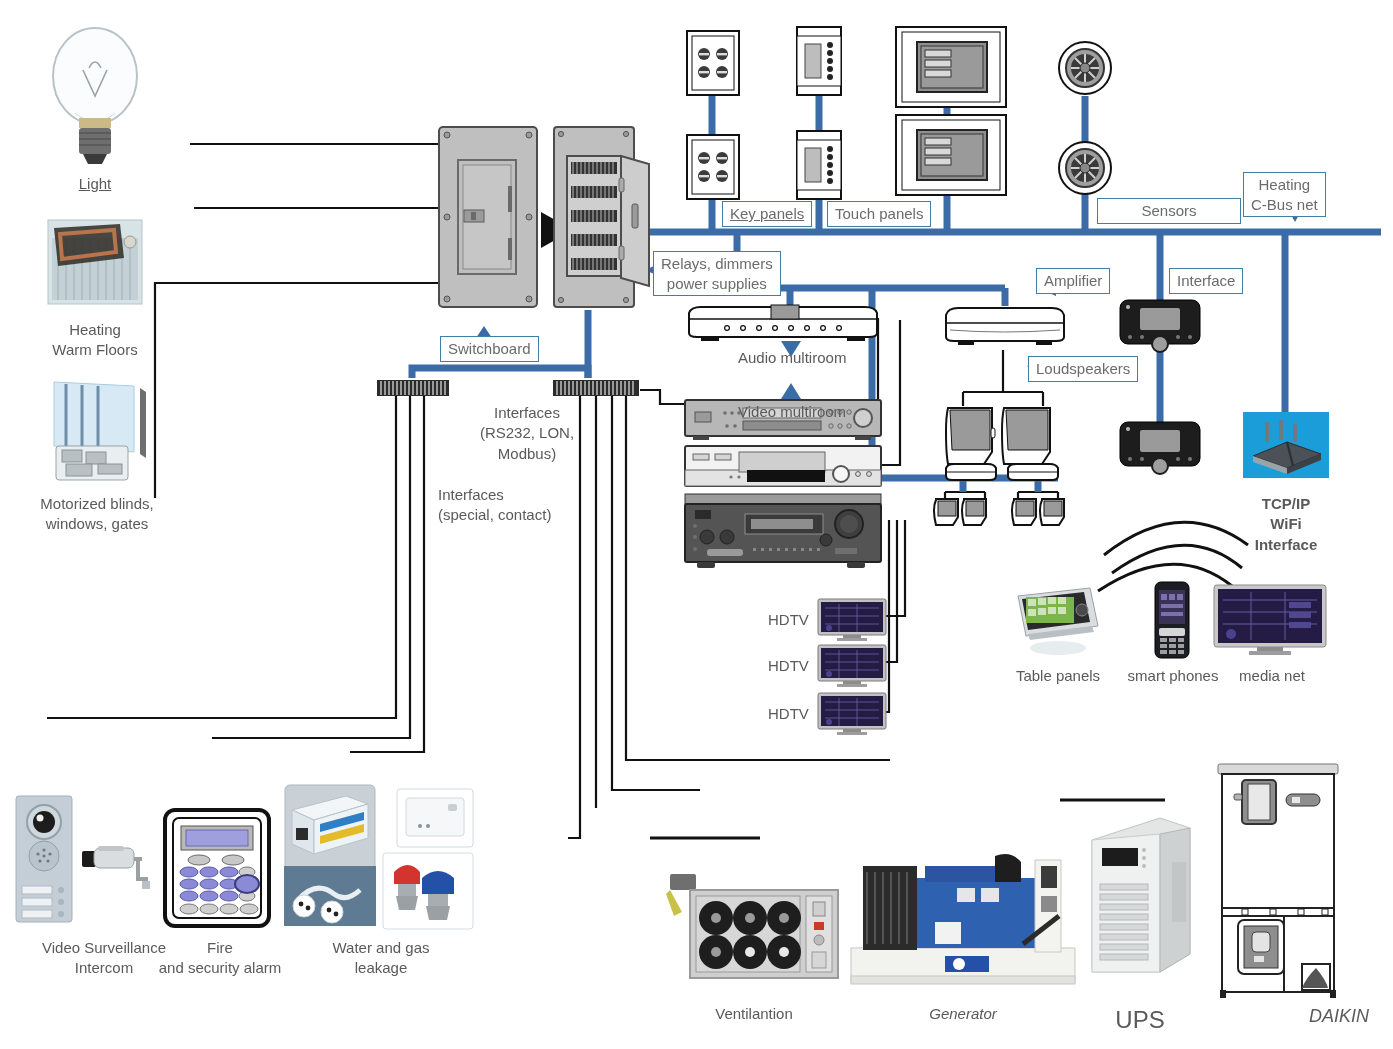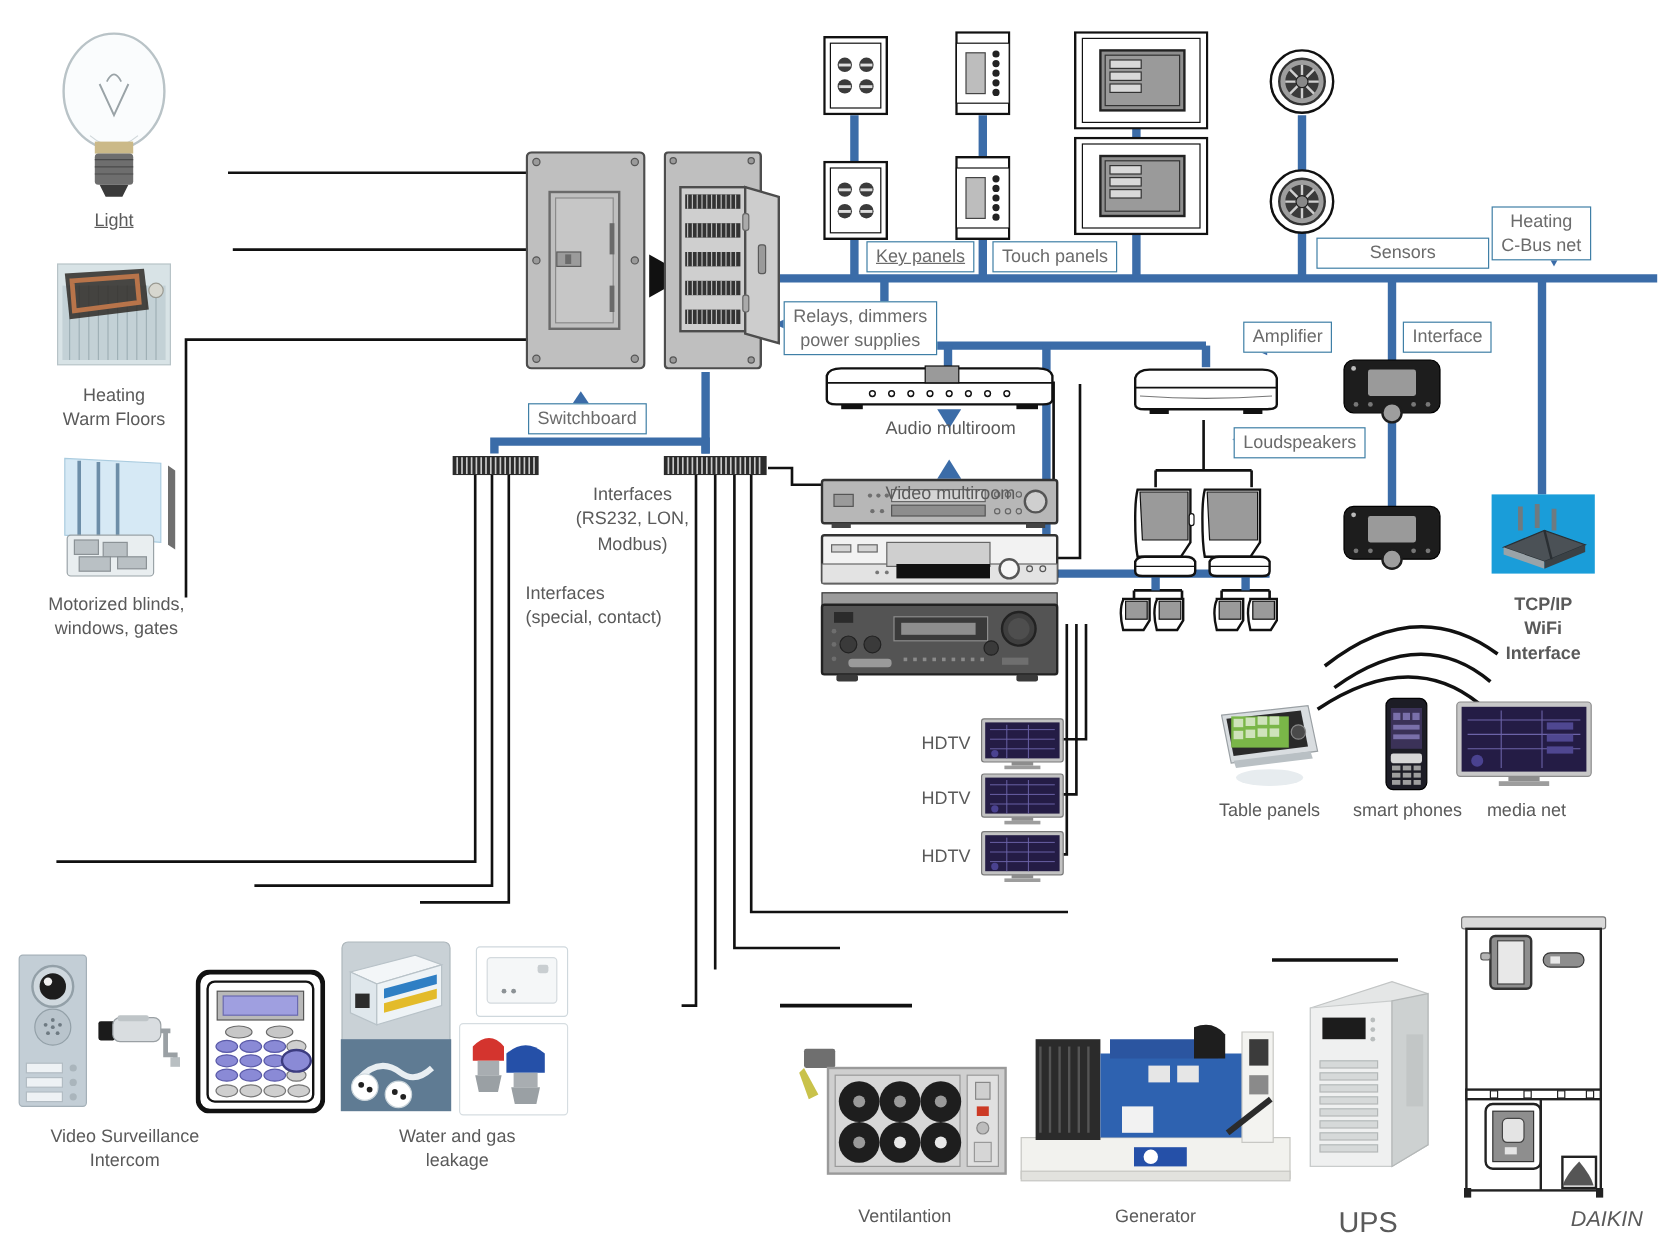--- a/index.html
+++ b/index.html
@@ -706,20 +706,22 @@
         </g>
       <ellipse cx="84" cy="76" rx="12" ry="9" fill="#8a8ad6" stroke="#3c3c80" stroke-width="2"></ellipse>
       <g fill="#cfcfcf" stroke="#777">
           <ellipse cx="26" cy="101" rx="9" ry="5"></ellipse>
           <ellipse cx="46" cy="101" rx="9" ry="5"></ellipse>
           <ellipse cx="66" cy="101" rx="9" ry="5"></ellipse>
           <ellipse cx="86" cy="101" rx="9" ry="5"></ellipse>
         </g>
     </svg>
   </div>
+  <div class="lbl c" style="left:140px;top:938px;width:160px;">Fire
+and security alarm</div>
 
   <div class="pic" style="left:284px;top:784px;width:92px;height:92px;">
     <svg width="92" height="92" viewBox="0 0 92 92">
       <rect x="1" y="1" width="90" height="90" rx="5" fill="#c9d1d6" stroke="#aeb7bc"></rect>
       <path d="M8 26 L62 12 L84 20 L30 36 Z" fill="#f3f6f8" stroke="#b8c2c8"></path>
       <path d="M8 26 L30 36 L30 70 L8 60 Z" fill="#dfe7ec" stroke="#b8c2c8"></path>
       <path d="M84 20 L30 36 L30 70 L84 54 Z" fill="#eef3f6" stroke="#b8c2c8"></path>
       <path d="M36 40 L80 28 L80 36 L36 48 Z" fill="#2f7fc4"></path>
       <path d="M36 52 L80 40 L80 48 L36 60 Z" fill="#e3bb2a"></path>
       <rect x="12" y="44" width="12" height="12" fill="#2c2c2c"></rect>
@@ -807,21 +809,21 @@
       <path d="M150 8 q16 -6 26 6 v20 h-26 z" fill="#1e1e1e"></path>
       <rect x="112" y="40" width="18" height="14" fill="#e6e6e6"></rect>
       <rect x="136" y="40" width="18" height="14" fill="#e6e6e6"></rect>
       <rect x="90" y="74" width="26" height="22" fill="#f2f2f2"></rect>
       <path d="M190 12 H216 V104 H190 Z" fill="#f3f3f0" stroke="#c8c8c4"></path>
       <rect x="196" y="18" width="16" height="22" fill="#3b3b3b"></rect>
       <rect x="196" y="48" width="16" height="16" fill="#8a8a8a"></rect>
       <path d="M178 96 L214 68" stroke="#2b2b2b" stroke-width="5" fill="none"></path>
     </svg>
   </div>
-  <div class="lbl c" style="left:880px;top:1004px;width:166px;">Generator</div>
+  <div class="lbl c" style="left:880px;top:1004px;width:166px;font-style:italic;">Generator</div>
 
   <div class="pic" style="left:1086px;top:812px;width:110px;height:172px;">
     <svg width="110" height="172" viewBox="0 0 110 172">
       <path d="M6 28 L74 6 L104 16 L104 142 L74 160 L6 160 Z" fill="#e4e6e6" stroke="#c2c5c5"></path>
       <path d="M6 28 L74 22 L74 160 L6 160 Z" fill="#eff0f0" stroke="#c9cccc"></path>
       <path d="M74 22 L104 16 L104 142 L74 160 Z" fill="#cdd1d1" stroke="#b4b8b8"></path>
       <rect x="16" y="36" width="36" height="18" fill="#1c1c1c"></rect>
       <g fill="#b9bdbd">
           <circle cx="58" cy="38" r="2"></circle>
           <circle cx="58" cy="46" r="2"></circle>

